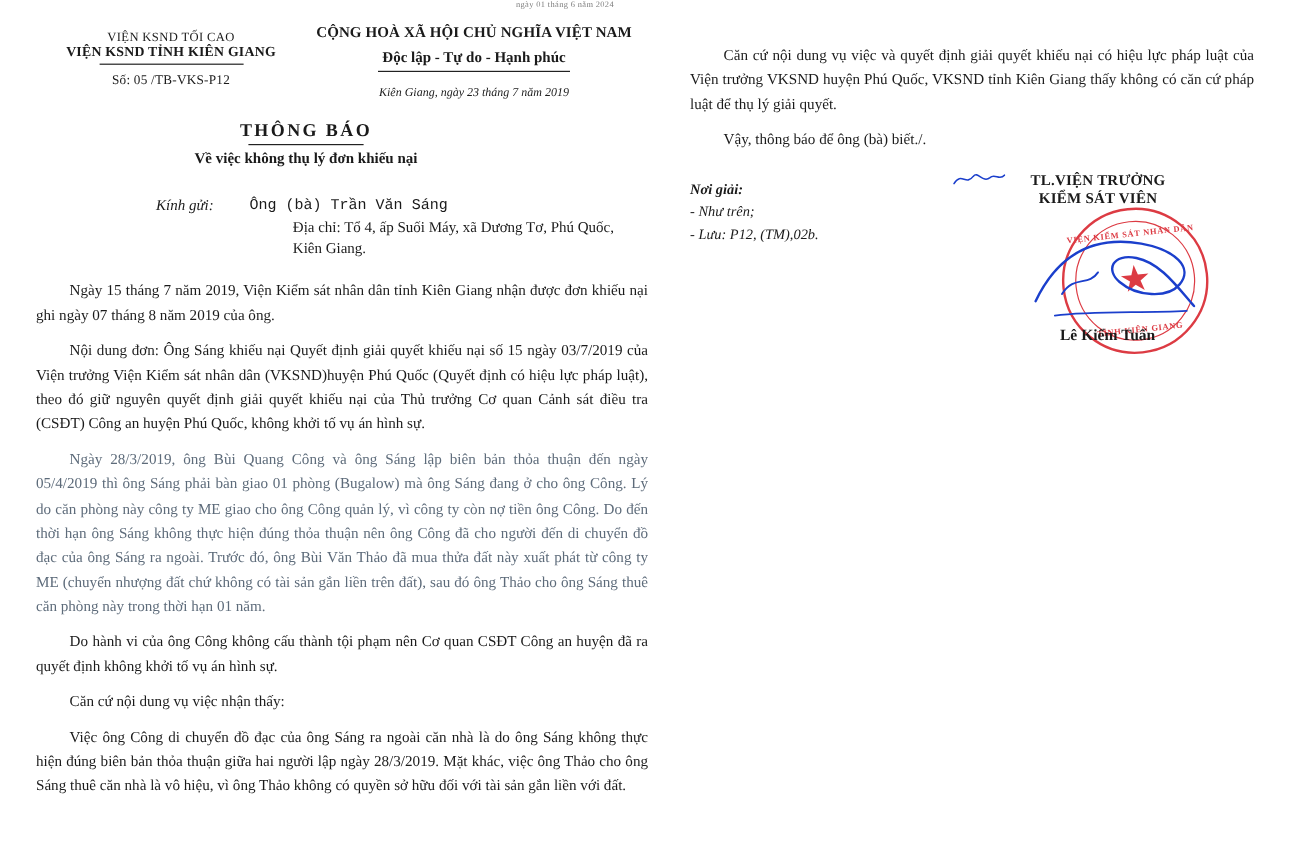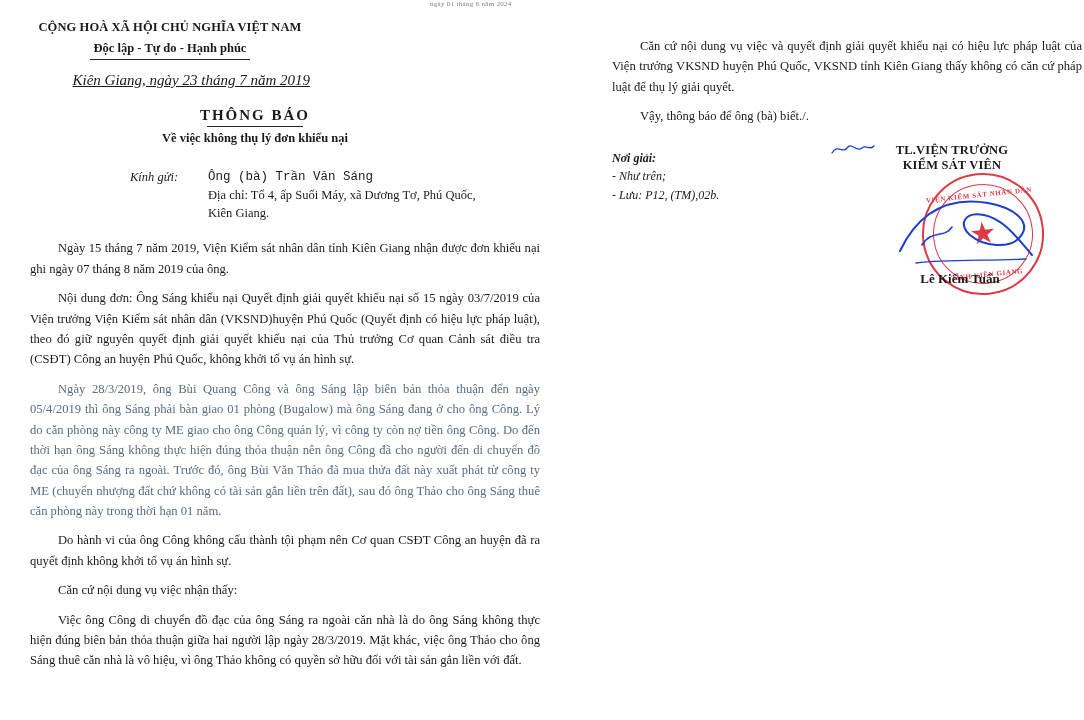--- a/index.html
+++ b/index.html
@@ -83,24 +83,23 @@
     font-weight: bold;
     margin-top: 6px;
   }
   .nation-underline {
     width: 160px;
     height: 1px;
     background: #222;
     margin: 3px auto 12px auto;
   }
   .place-date {
-    font-size: 15px;
+    font-size: 10px;
     font-style: italic;
-    text-align: right;
-    text-decoration: underline;
+    text-align: center;
   }
   .title-block {
     text-align: center;
     margin-top: 18px;
     margin-left: -60px;
   }
   .doc-title {
     font-size: 15px;
     font-weight: bold;
     letter-spacing: 2px;
@@ -128,39 +127,39 @@
   .recipient-label {
     font-style: italic;
     width: 78px;
     flex: none;
   }
   .recipient-name {
     flex: 1;
     font-family: Liberation Mono, monospace;
   }
   .recipient-addr {
-    margin-left: 78px;
+    margin-left: 114px;
   }
   .body-text {
     margin-top: 16px;
     font-size: 12.6px;
     line-height: 1.62;
     text-align: justify;
   }
   .body-text p {
     margin: 0 0 9px 0;
     text-indent: 28px;
   }
   .faded {
     color: #5d6b7a;
   }
   
   .col-right {
     position: absolute;
-    left: 612px;
+    left: 575px;
     top: 36px;
     width: 470px;
   }
   .col-right .body-text {
     margin-top: 0;
   }
   .closing {
     margin-top: 6px;
   }
   .signature-area {
@@ -265,20 +264,26 @@
 </head>
 <body>
 
 <div class="page">
 
   <div class="scan-top-note">ngày 01 tháng 6 năm 2024</div>
 
   <div class="col-left">
 
     <div class="header-row">
+      <div class="org-block">
+        <div class="org-line1">VIỆN KSND TỐI CAO</div>
+        <div class="org-line2">VIỆN KSND TỈNH KIÊN GIANG</div>
+        <div class="org-underline"></div>
+        <div class="doc-number">Số: 05 /TB-VKS-P12</div>
+      </div>
       <div class="nation-block">
         <div class="nation-line1">CỘNG HOÀ XÃ HỘI CHỦ NGHĨA VIỆT NAM</div>
         <div class="nation-line2">Độc lập - Tự do - Hạnh phúc</div>
         <div class="nation-underline"></div>
         <div class="place-date">Kiên Giang, ngày 23 tháng 7 năm 2019</div>
       </div>
     </div>
 
     <div class="title-block">
       <div class="doc-title">THÔNG BÁO</div>

